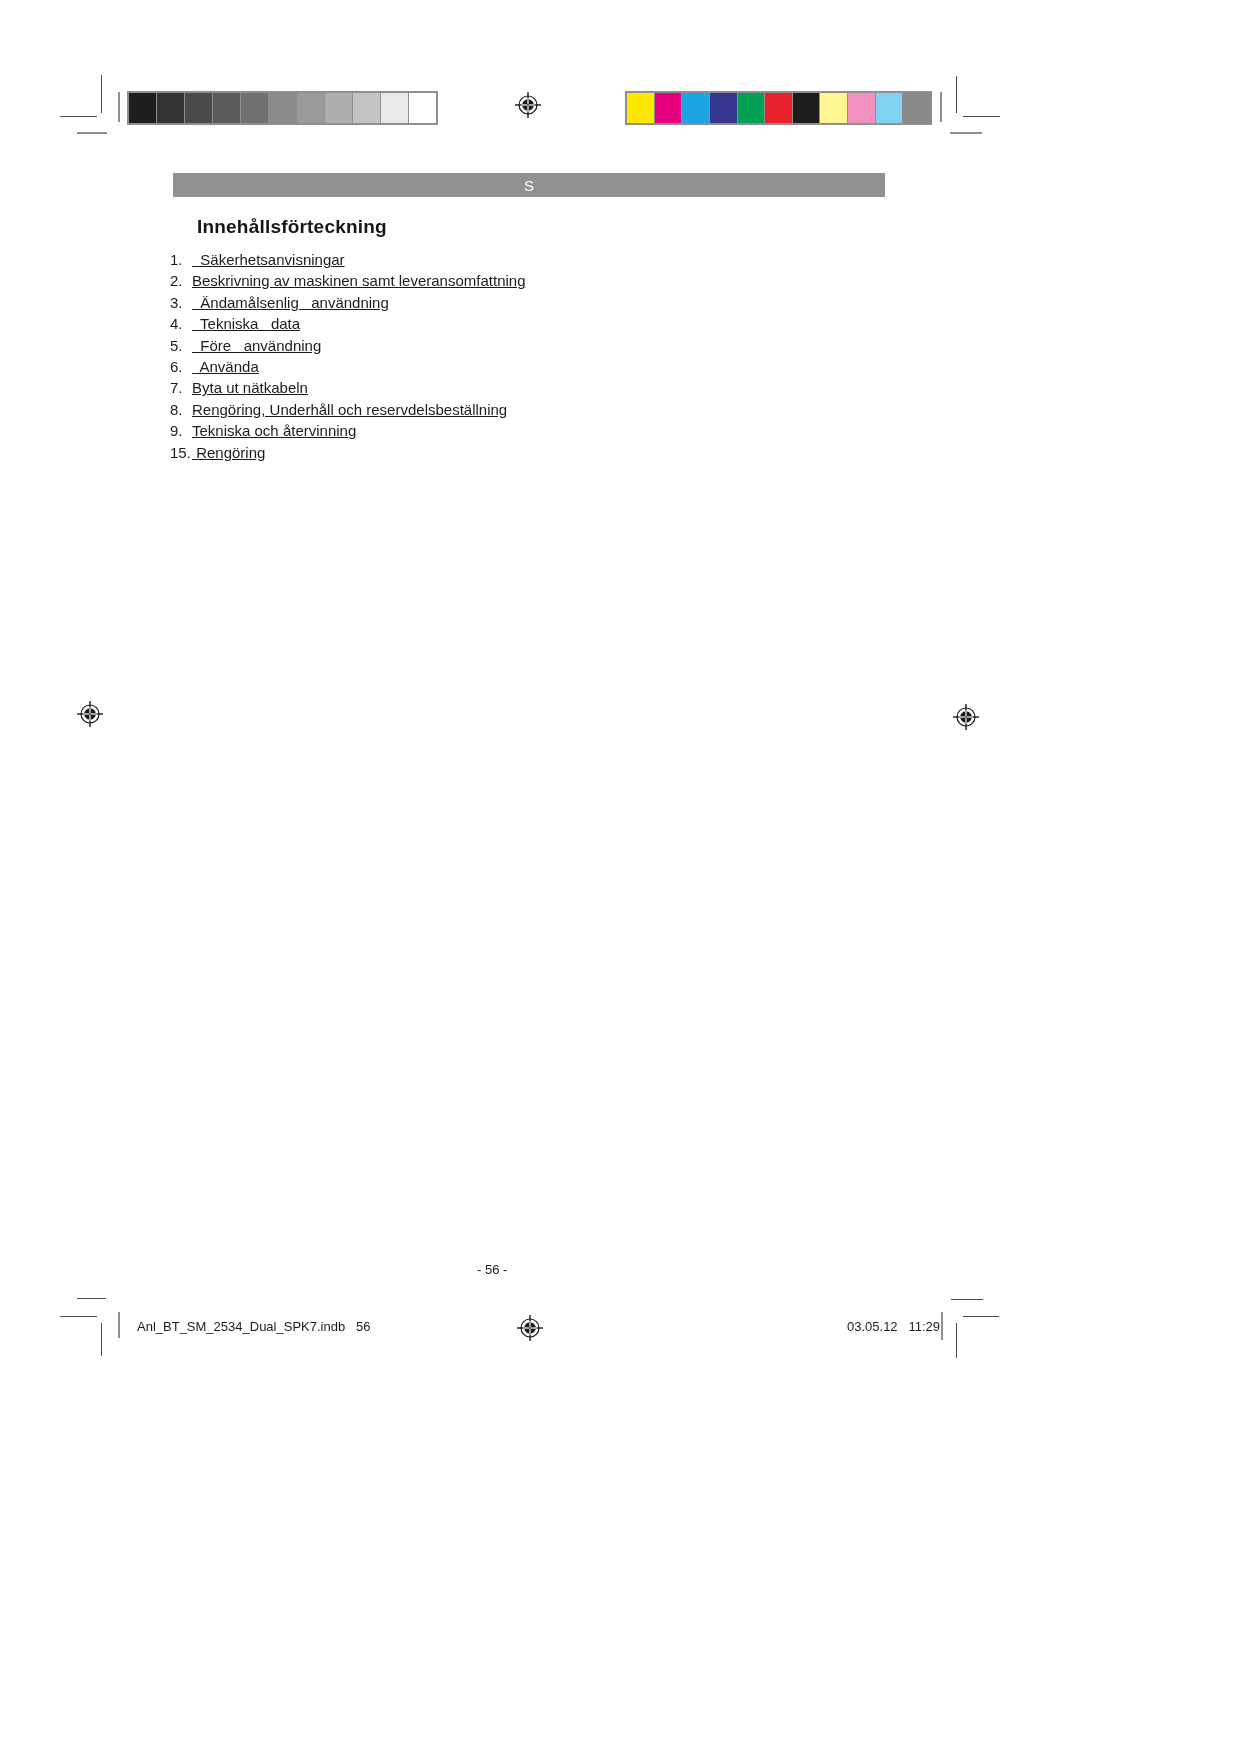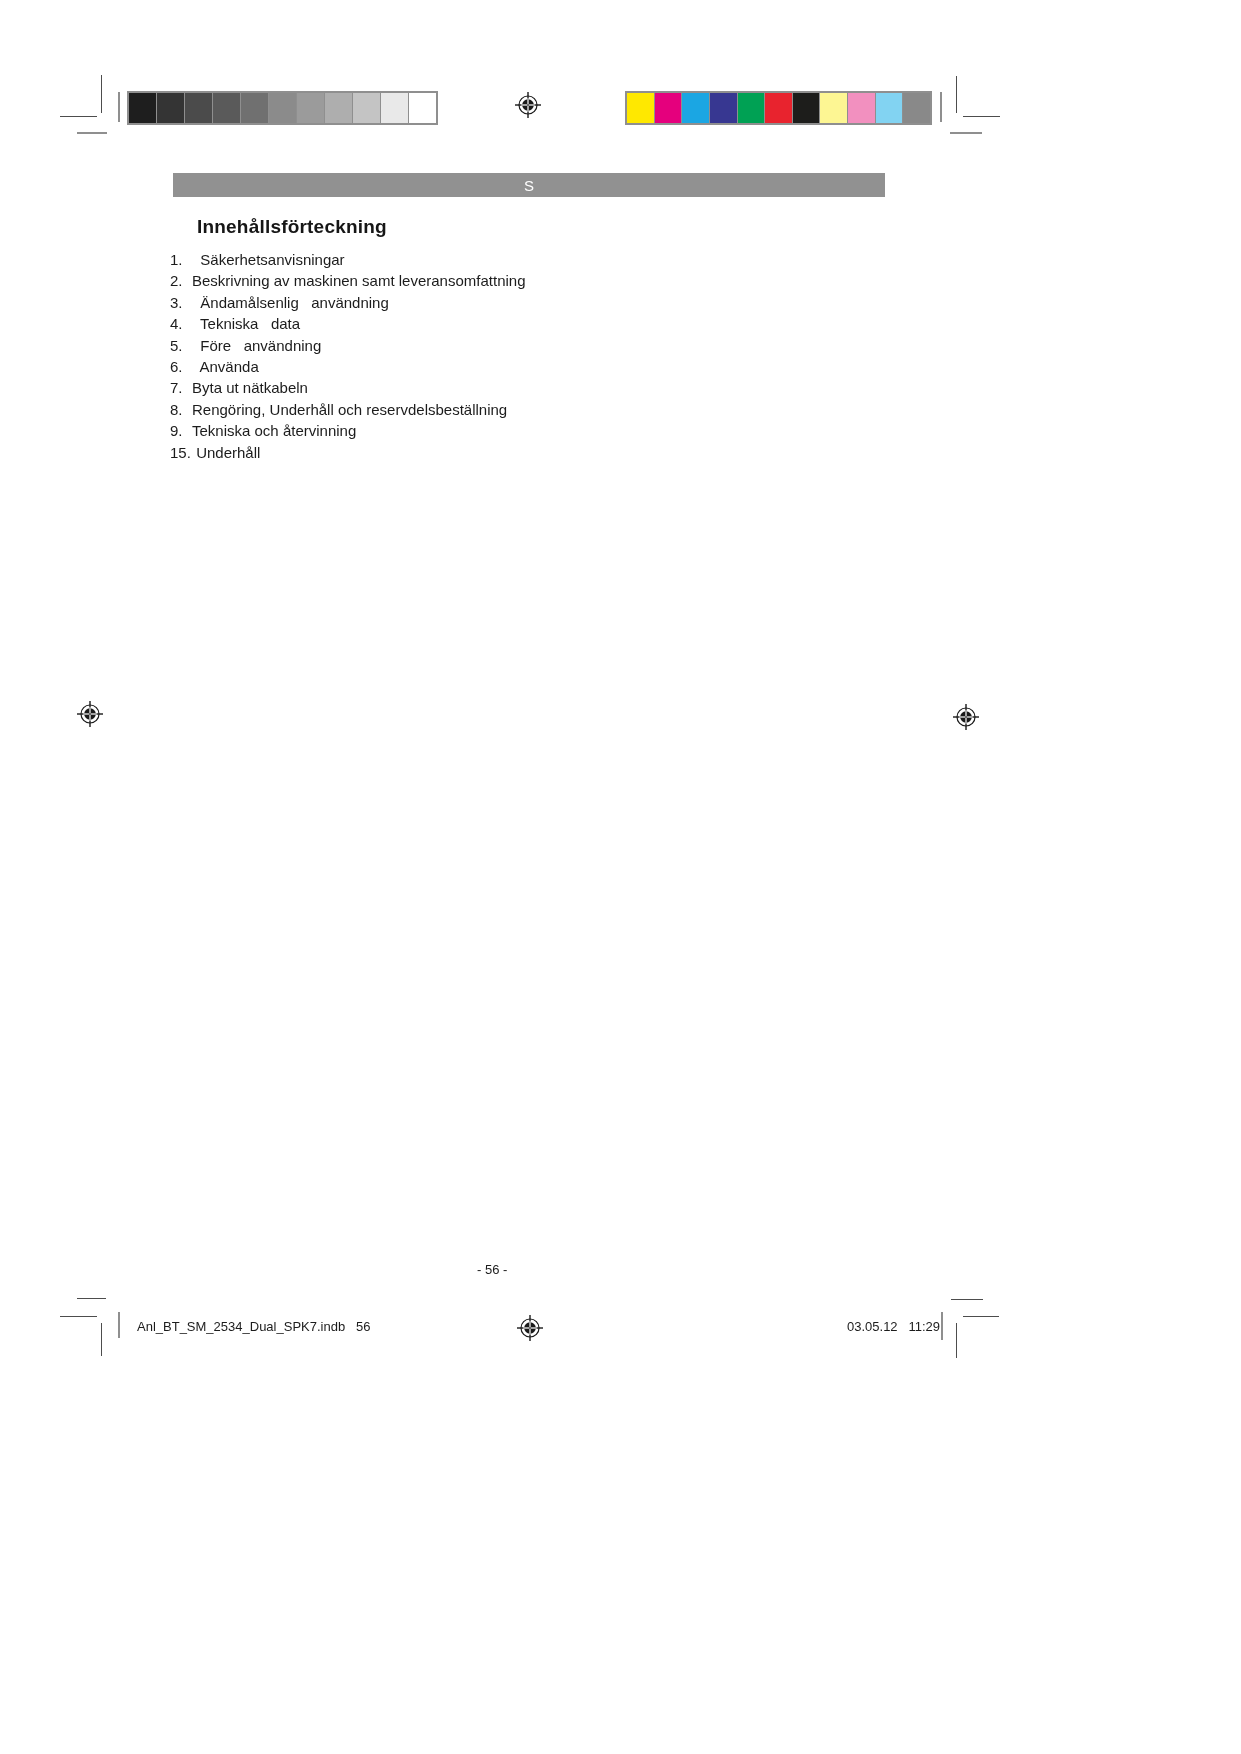--- a/index.html
+++ b/index.html
@@ -31,21 +31,21 @@
   }
 
   
   .title{
     position:absolute;left:183px;top:216px;
     font-size:19px;font-weight:bold;color:#161616;letter-spacing:0.2px;margin-left:14px;
   }
   .toc{position:absolute;left:170px;top:249px;font-size:15px;}
   .toc-row{display:flex;height:21.4px;line-height:21.4px;white-space:pre;}
   .toc-row .num{width:22px;flex:0 0 22px;white-space:pre;}
-  .toc-row .txt{white-space:pre;}
+  .toc-row .txt{white-space:pre;text-decoration:underline;}
 
   
   .page-number{
     position:absolute;left:477px;top:1262px;width:100px;
     font-size:13px;
   }
   .footer-left{position:absolute;left:137px;top:1319px;font-size:13px;white-space:pre;}
   .footer-right{position:absolute;left:847px;top:1319px;font-size:13px;white-space:pre;}
 </style>
 </head>
@@ -130,21 +130,21 @@
     <div class="toc-row">
       <span class="num">7.</span><span class="txt">Byta ut nätkabeln</span>
     </div>
     <div class="toc-row">
       <span class="num">8.</span><span class="txt">Rengöring, Underhåll och reservdelsbeställning</span>
     </div>
     <div class="toc-row">
       <span class="num">9.</span><span class="txt">Tekniska och återvinning</span>
     </div>
     <div class="toc-row">
-      <span class="num">15.</span><span class="txt"> Underhåll</span>
+      <span class="num">15.</span><span class="txt"> Rengöring</span>
     </div>
   </div>
 
   <svg class="regmark" style="left:77px;top:701px;" viewBox="0 0 26 26">
     <line x1="13" y1="0" x2="13" y2="26" stroke="#1a1a1a" stroke-width="1"></line>
     <line x1="0" y1="13" x2="26" y2="13" stroke="#1a1a1a" stroke-width="1"></line>
     <circle cx="13" cy="13" r="9" fill="none" stroke="#1a1a1a" stroke-width="1.2"></circle>
     <circle cx="13" cy="13" r="5.8" fill="#1a1a1a"></circle>
     <line x1="13" y1="6" x2="13" y2="20" stroke="#ffffff" stroke-width="2"></line>
     <line x1="6" y1="13" x2="20" y2="13" stroke="#ffffff" stroke-width="2"></line>

